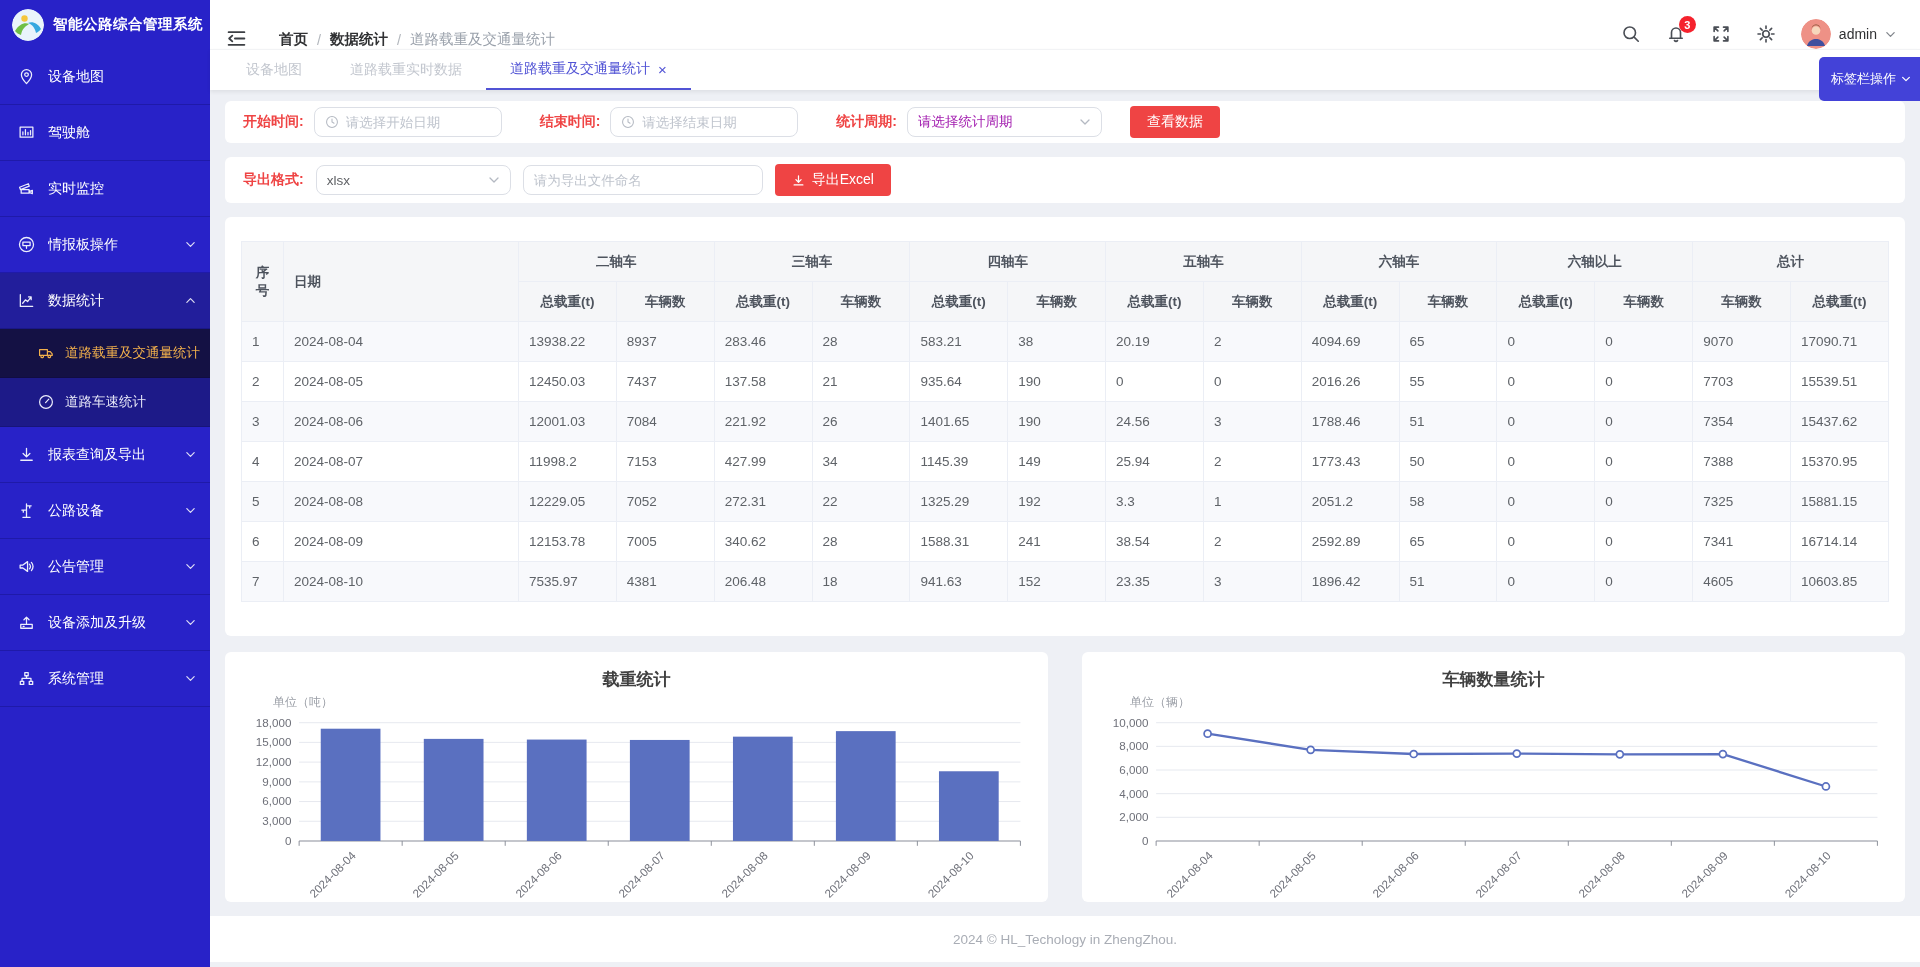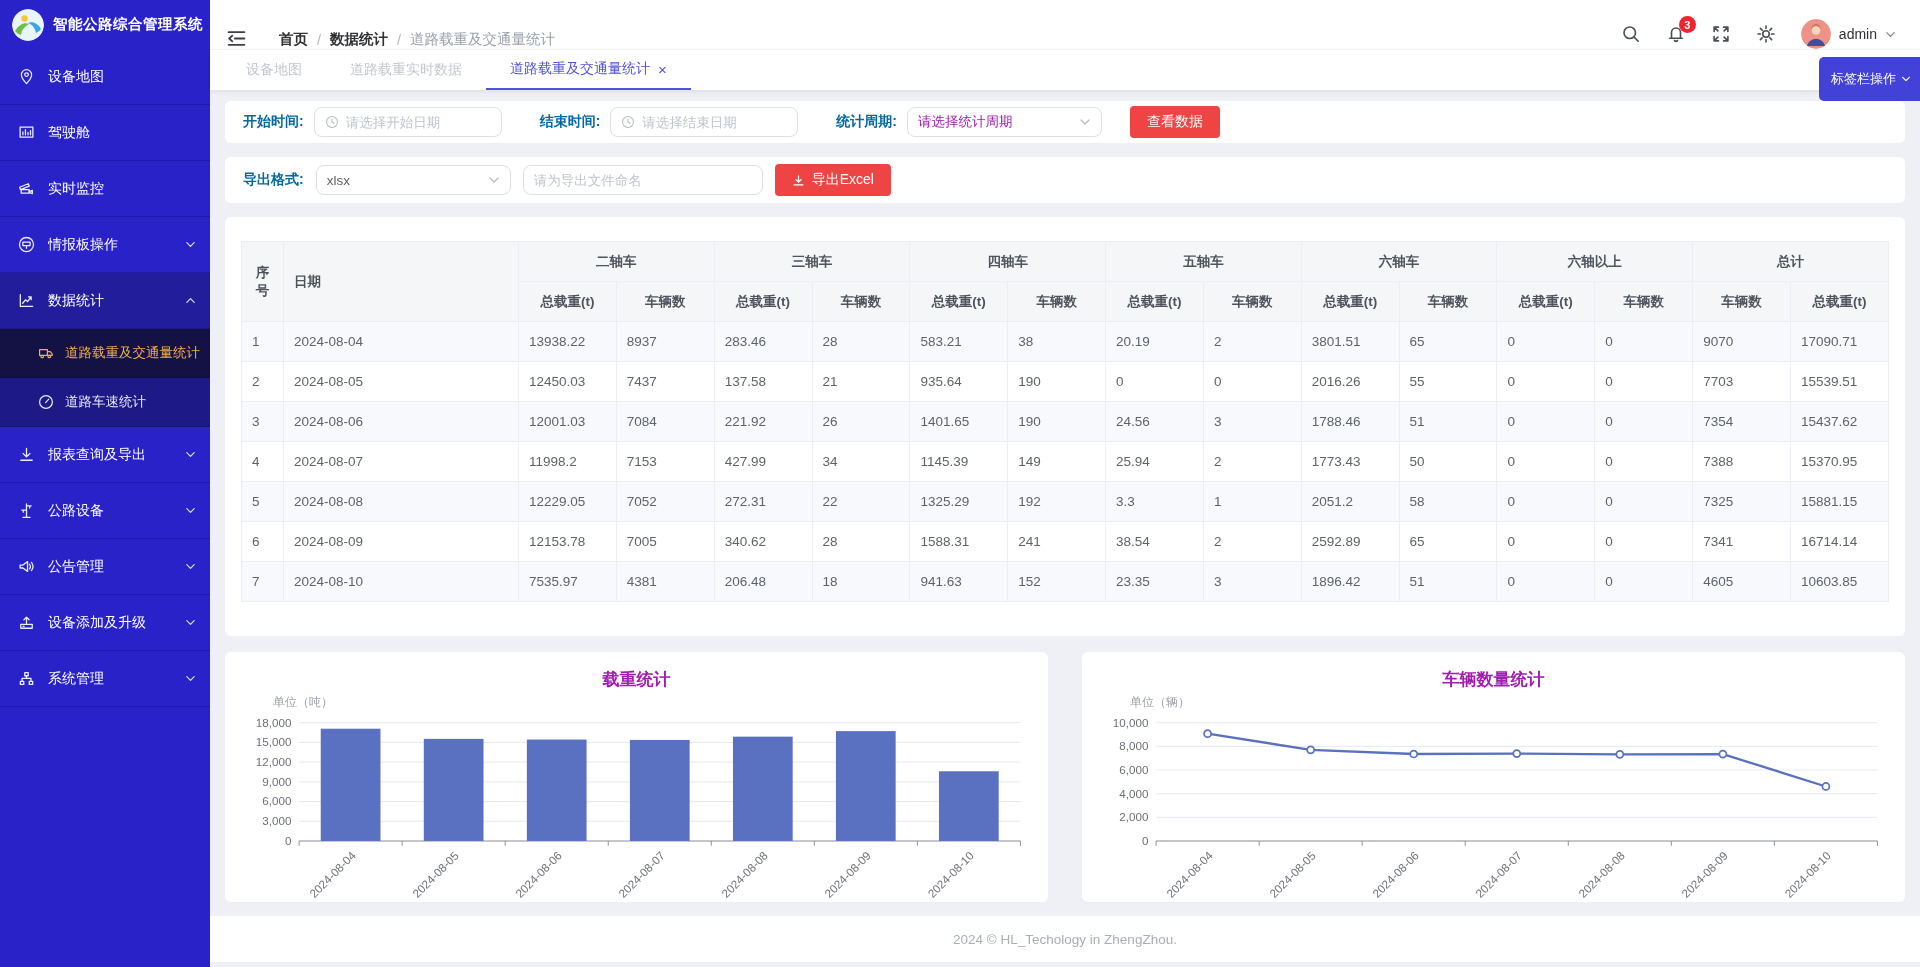--- a/index.html
+++ b/index.html
@@ -48,21 +48,21 @@
   .tab{display:flex;align-items:center;gap:8px;padding:0 24px;font-size:14px;color:#c3c7cf;}
   .tab.active{color:#5153d5;border-bottom:2px solid #5153d5;}
   .tab-close{font-size:15px;line-height:1;}
   .tabbar-action{position:absolute;right:0;top:7px;background:#4342d8;color:#fff;font-size:13px;height:44px;padding:0 9px 0 12px;border-radius:5px 0 0 5px;display:flex;align-items:center;gap:5px;}
   .tabbar-action svg{width:10px;height:10px;}
 
   .content{flex:1;background:#eef0f5;padding:11px 15px 0;display:flex;flex-direction:column;overflow:hidden;}
   .card{background:#fff;border-radius:6px;}
 
   .filter-card{height:42px;display:flex;align-items:center;padding:0 18px;gap:10px;margin-bottom:14px;flex-shrink:0;}
-  .f-label{font-size:14px;color:#0369a1;font-weight:600;white-space:nowrap;}
+  .f-label{font-size:14px;color:#ef4444;font-weight:600;white-space:nowrap;}
   .ml{margin-left:28px;}
   .input-box{height:30px;border:1px solid #dcdfe6;border-radius:8px;display:flex;align-items:center;padding:0 10px;gap:7px;background:#fff;}
   .input-box input{border:none;outline:none;font-size:13.5px;color:#606266;width:100%;background:transparent;font-family:inherit;}
   input::placeholder{color:#bfc4cd;}
   .date-box{width:188px;}
   .name-box{width:240px;}
   .select-box{width:195px;justify-content:space-between;}
   .select-value{font-size:13.5px;color:#606266;}
   .select-placeholder{font-size:13.5px;color:#a21caf;}
   .chev-icon{width:12px;height:12px;color:#b4b9c2;flex-shrink:0;}
@@ -76,21 +76,21 @@
   .table-card{padding:24px 16px 34px;margin-bottom:16px;flex-shrink:0;}
   table{width:100%;border-collapse:collapse;table-layout:fixed;}
   th,td{border:1px solid #ebeef5;font-size:13.5px;height:40px;padding:0 10px;}
   thead th{color:#4e545e;font-weight:bold;background:#f5f6f8;text-align:center;}
   thead th.th-date{text-align:left;}
   td{color:#5f6368;text-align:left;background:#fff;}
   tbody tr:nth-child(odd) td{background:#f8f9fc;}
 
   .charts-row{display:flex;gap:34px;flex-shrink:0;}
   .chart-card{flex:1;padding:12px 14px 6px;height:250px;overflow:hidden;}
-  .chart-title{text-align:center;font-size:17px;font-weight:bold;color:#a21caf;margin:4px 0 3px;}
+  .chart-title{text-align:center;font-size:17px;font-weight:bold;color:#404040;margin:4px 0 3px;}
   .chart-unit{font-size:12px;color:#9a9ea6;margin-left:34px;}
   .chart-svg-wrap{margin-top:2px;}
 
   .footer{background:#fff;height:46px;margin:14px -15px 0;display:flex;align-items:center;justify-content:center;font-size:13.5px;color:#a9adb5;flex-shrink:0;}
 </style>
 </head>
 <body>
 
 <aside class="sidebar" data-interactable="false">
   <div class="logo-row" data-interactable="false">
@@ -378,21 +378,21 @@
               <td data-interactable="false">1</td>
               <td data-interactable="false">2024-08-04</td>
               <td data-interactable="false">13938.22</td>
               <td data-interactable="false">8937</td>
               <td data-interactable="false">283.46</td>
               <td data-interactable="false">28</td>
               <td data-interactable="false">583.21</td>
               <td data-interactable="false">38</td>
               <td data-interactable="false">20.19</td>
               <td data-interactable="false">2</td>
-              <td data-interactable="false">3801.51</td>
+              <td data-interactable="false">4094.69</td>
               <td data-interactable="false">65</td>
               <td data-interactable="false">0</td>
               <td data-interactable="false">0</td>
               <td data-interactable="false">9070</td>
               <td data-interactable="false">17090.71</td>
             </tr>
             <tr data-interactable="false">
               <td data-interactable="false">2</td>
               <td data-interactable="false">2024-08-05</td>
               <td data-interactable="false">12450.03</td>

